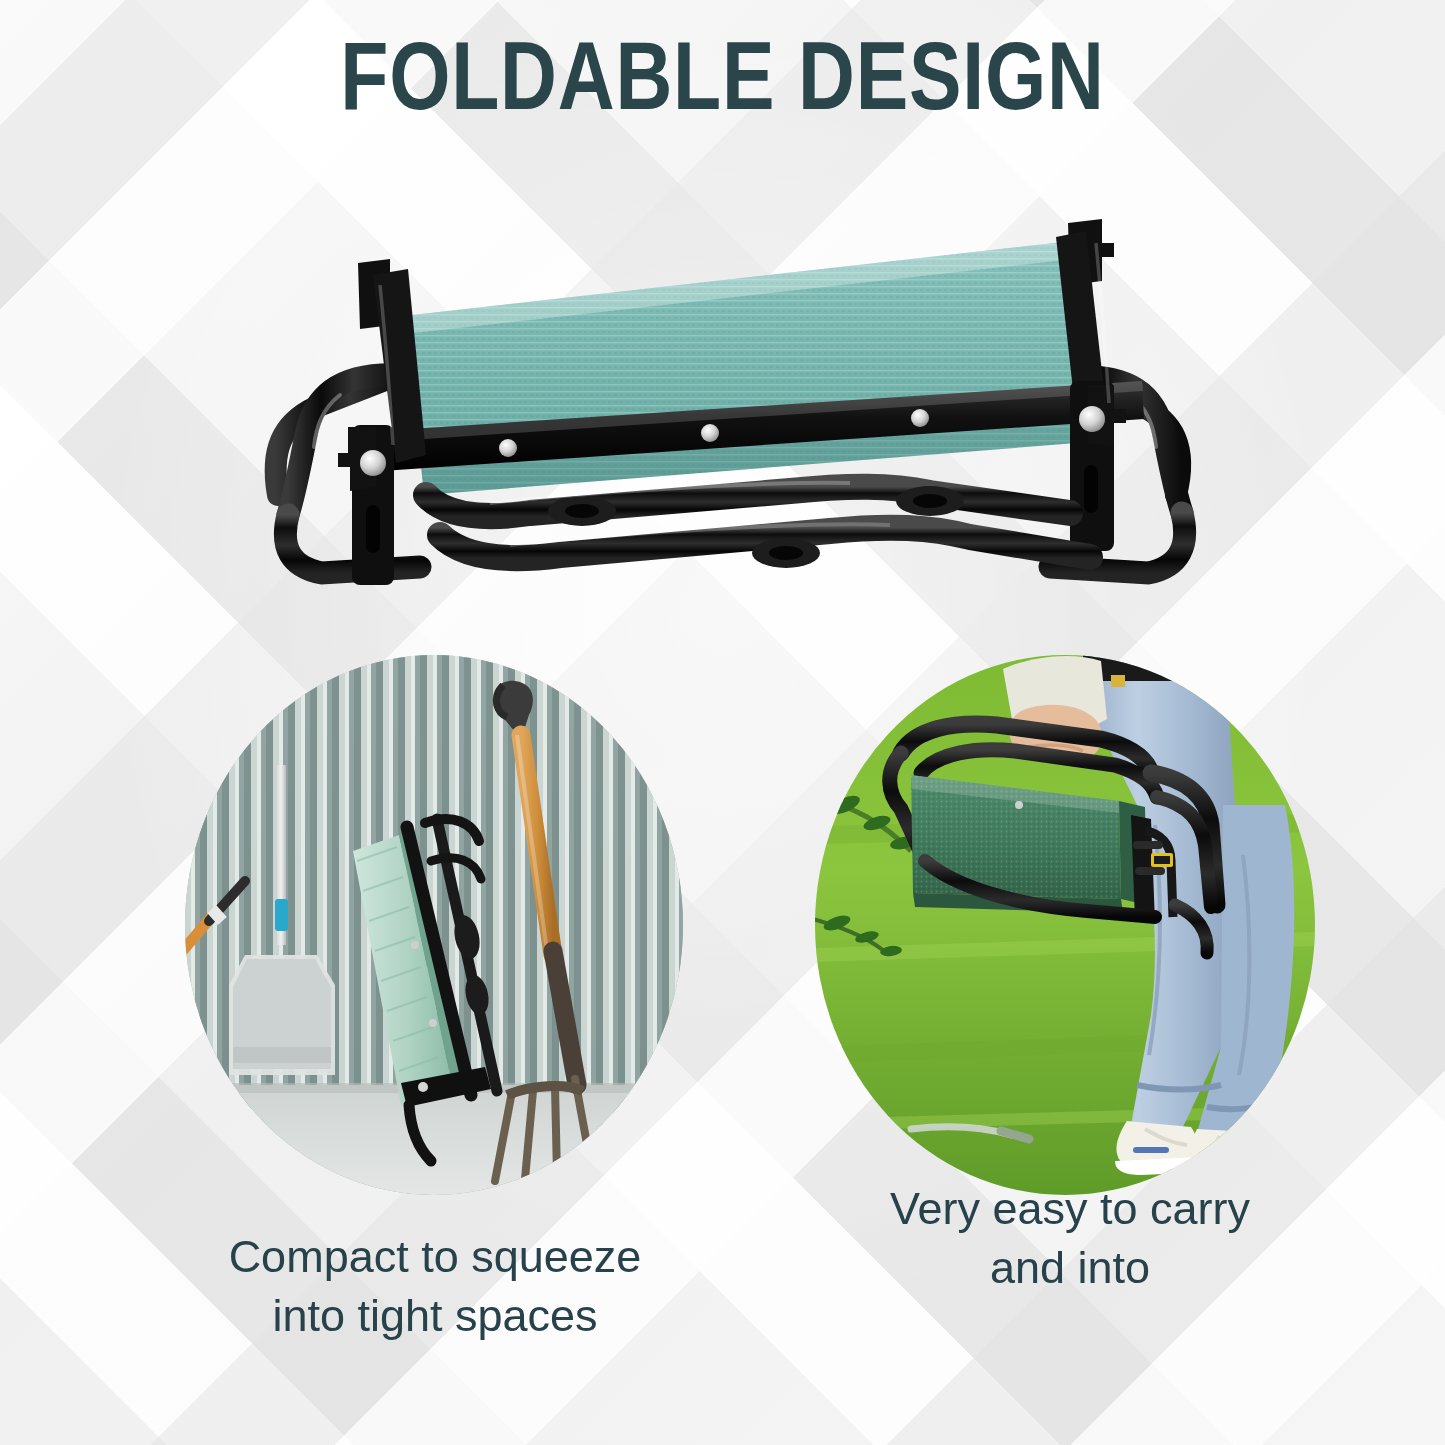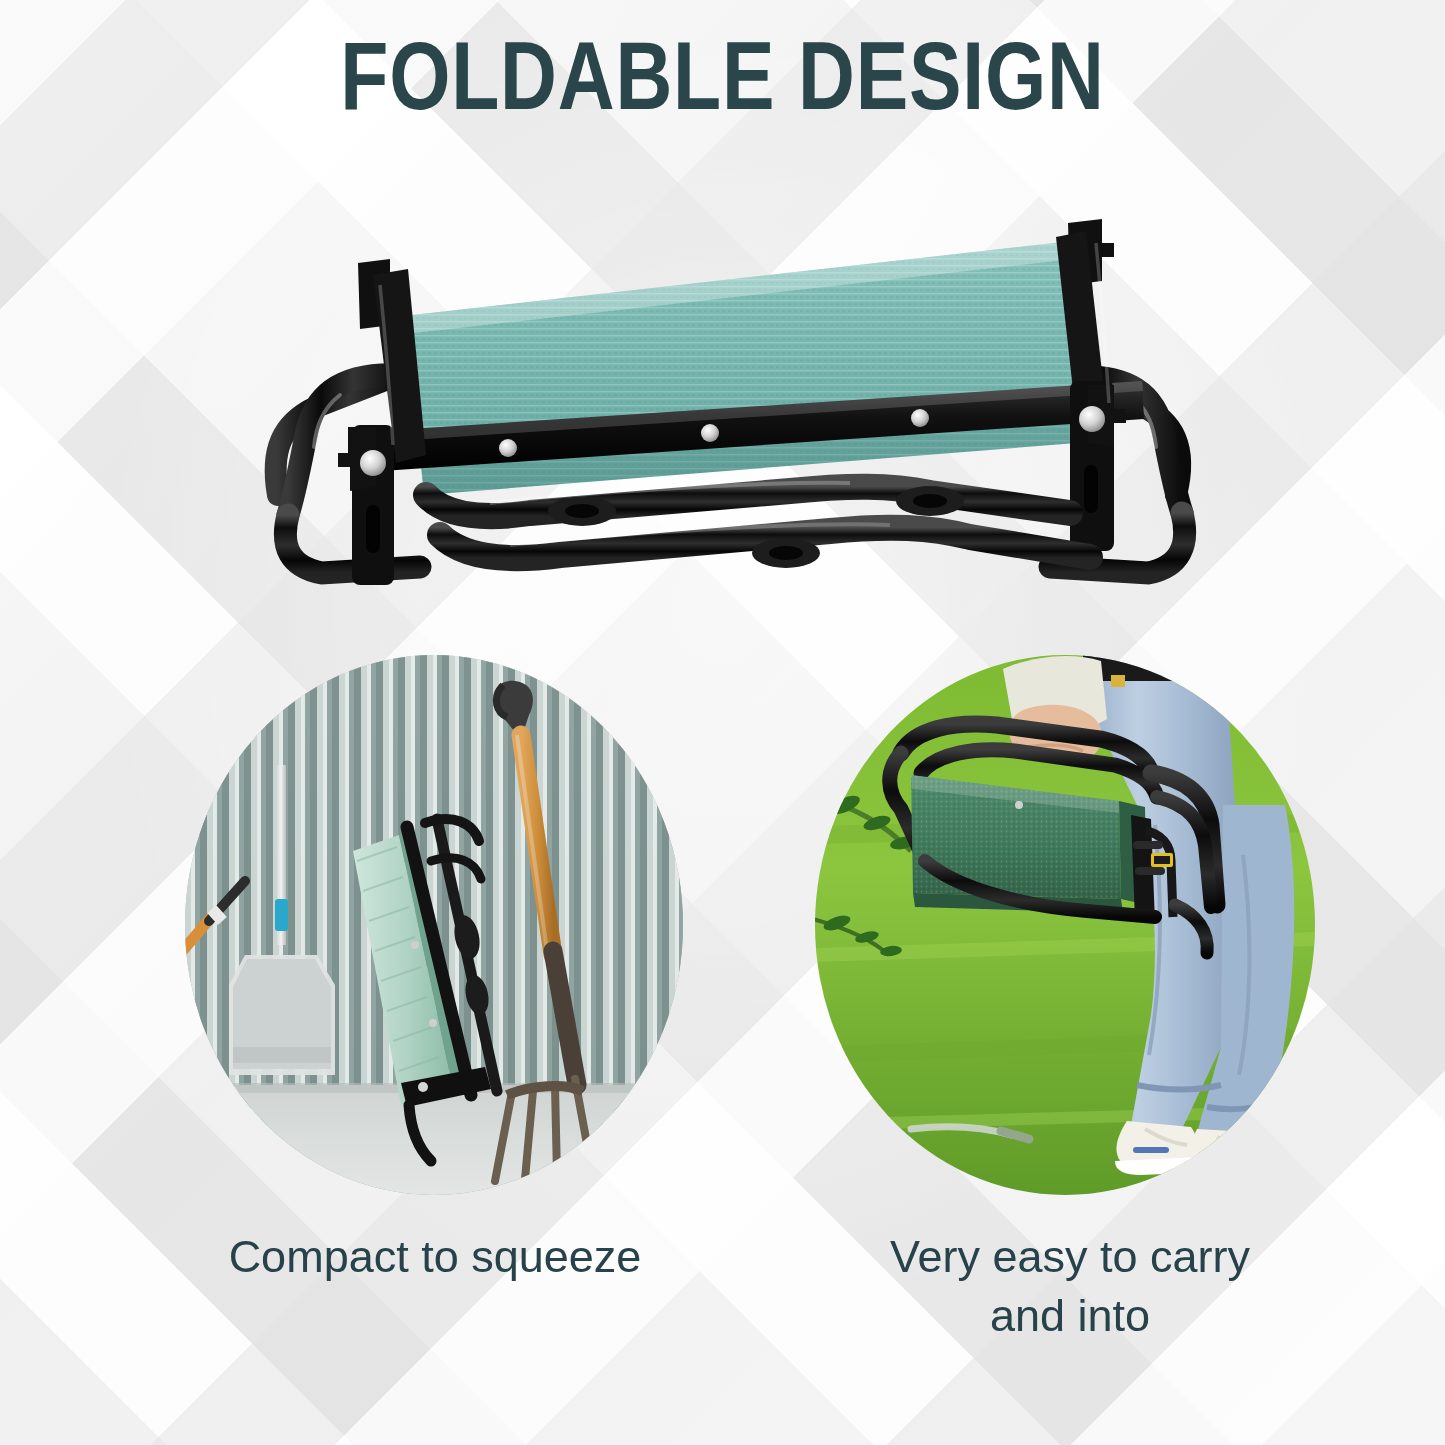--- a/index.html
+++ b/index.html
@@ -66,21 +66,21 @@
   
   .caption{
     position:absolute;
     text-align:center;
     color:#27424a;
     font-size:45px;
     line-height:1.30;
     font-weight:400;
   }
   .caption-left{left:150px;top:1228px;width:570px;}
-  .caption-right{left:790px;top:1228px;width:560px;}
+  .caption-right{left:790px;top:1180px;width:560px;}
   .caption .ln{display:block;}
 </style>
 </head>
 <body>
 
 <div class="stage">
 
   <div class="bg-layer bg-base"></div>
   <div class="bg-layer bg-diag-a"></div>
   <div class="bg-layer bg-diag-b"></div>
@@ -406,20 +406,21 @@
 
       <g opacity=".9">
         <path d="M96,474 C132,470 168,472 196,480" stroke="#cfd6cf" stroke-width="7" fill="none" stroke-linecap="round"></path>
         <path d="M186,476 L214,484" stroke="#9aa79a" stroke-width="9" stroke-linecap="round"></path>
       </g>
     </svg>
   </div>
 
   <div class="caption caption-left">
     <span class="ln">Compact to squeeze</span>
+    <span class="ln">into tight spaces</span>
   </div>
 
   <div class="caption caption-right">
     <span class="ln">Very easy to carry</span>
     <span class="ln">and into</span>
   </div>
 
 </div>
 
 </body></html>

